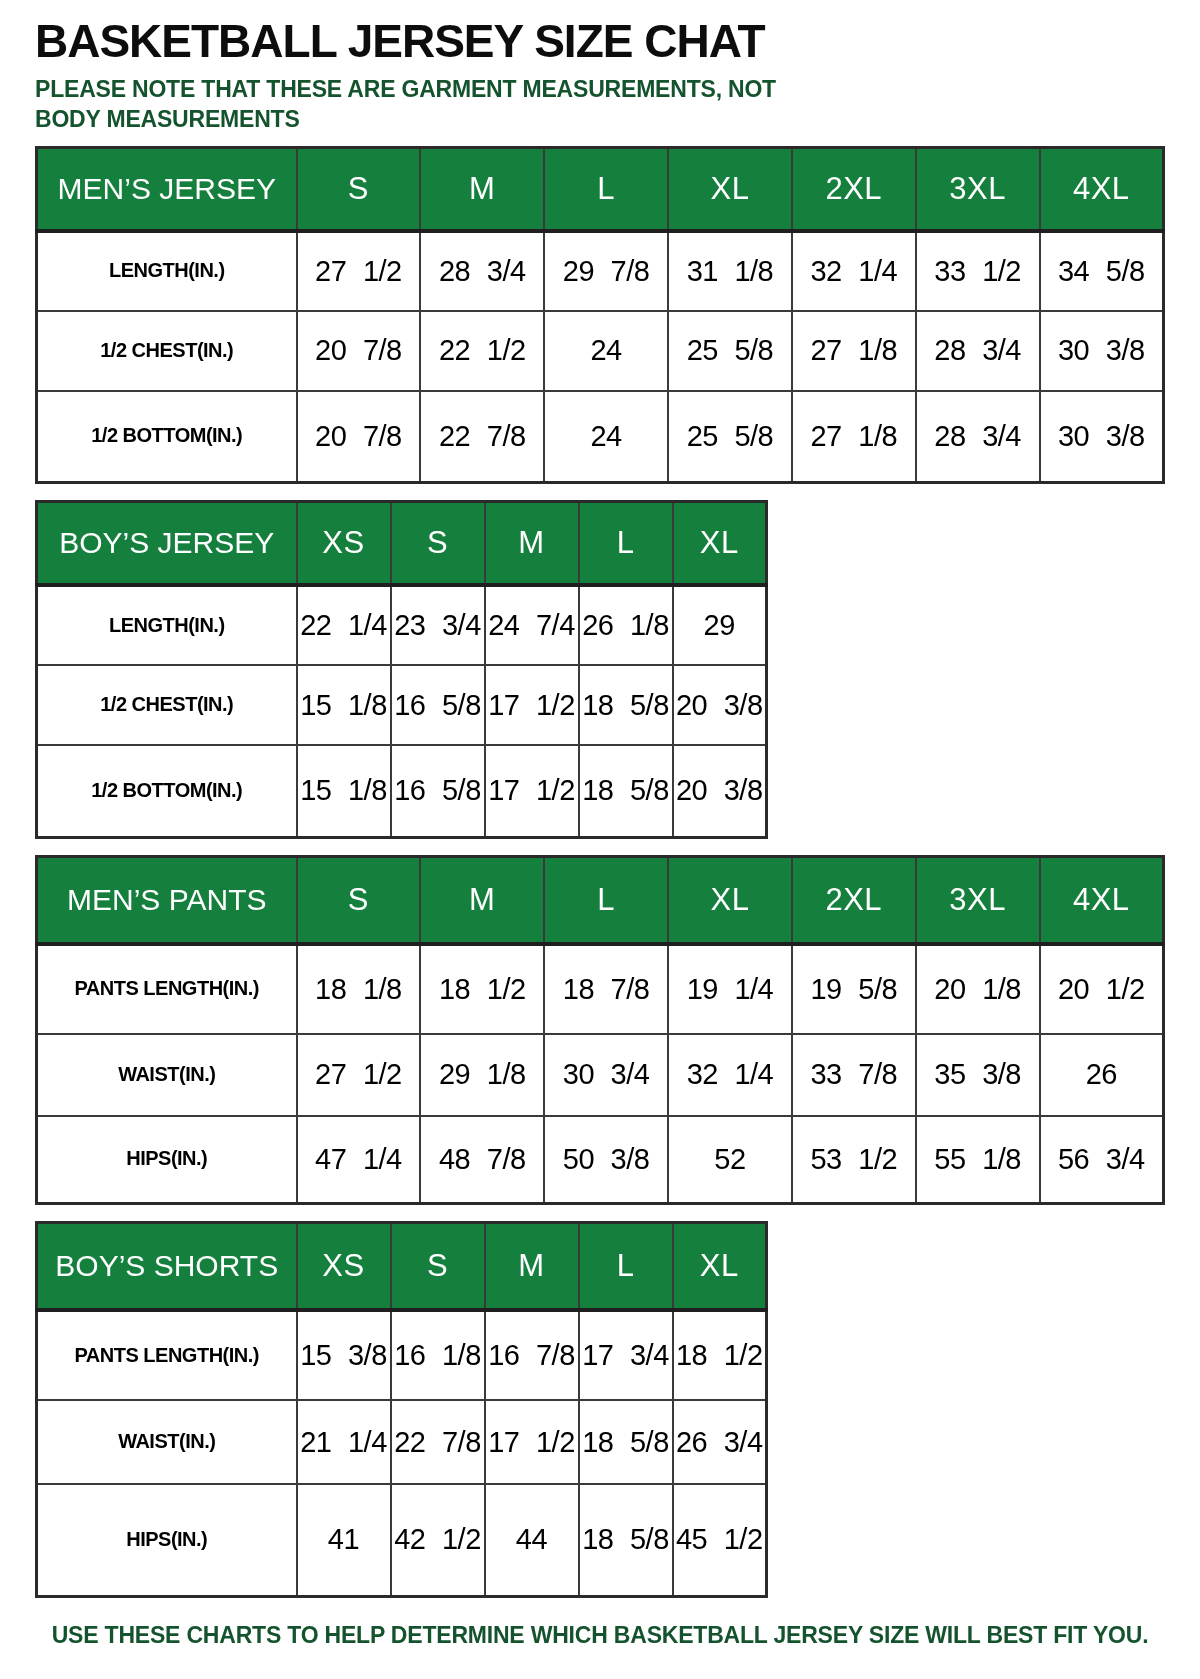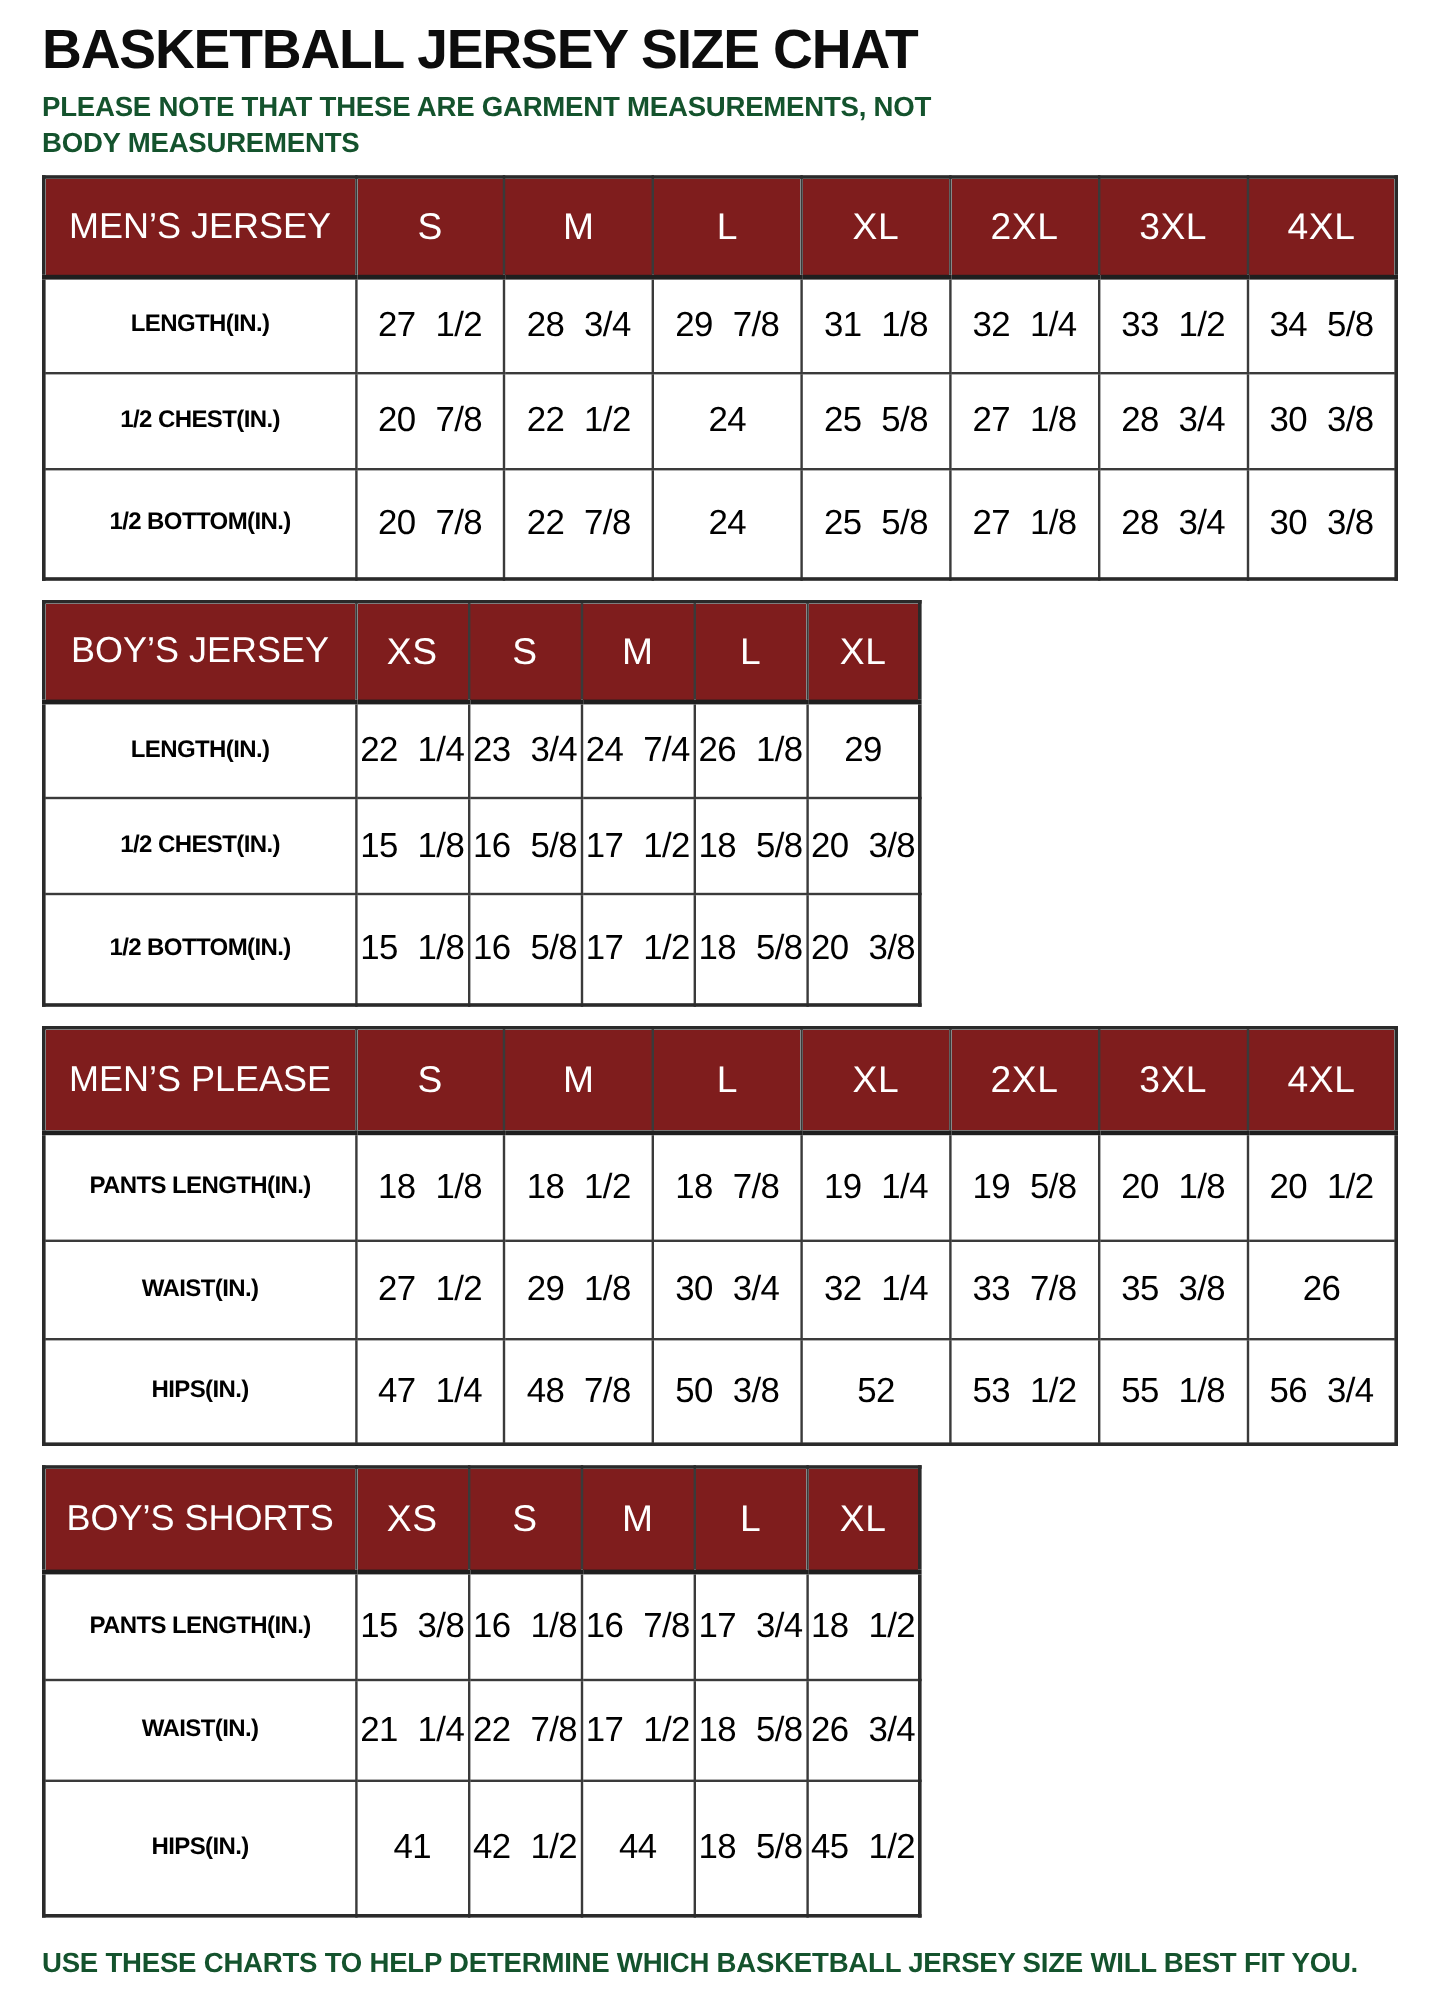--- a/index.html
+++ b/index.html
@@ -26,40 +26,41 @@
     font-weight: 700;
     letter-spacing: -0.2px;
     line-height: 30px;
     max-width: 800px;
     margin: 0 0 12px 0;
   }
   .note-bottom {
     max-width: 1130px;
     margin: 22px 0 0 0;
     white-space: nowrap;
+    text-align: center;
   }
   table.chart {
     border-collapse: collapse;
     table-layout: fixed;
     background: #fff;
     border: 3px solid #2a2a2a;
     margin: 0 0 16px 0;
   }
   .t-wide   { width: 1130px; }
   .t-narrow { width: 733px; }
   col.c-label { width: 260px; }
   th, td {
     border: 2px solid #3a3a3a;
     text-align: center;
     vertical-align: middle;
     padding: 0;
     overflow: hidden;
   }
   thead th {
-    background: #7f1d1d;
+    background: #15803d;
     color: #ffffff;
     font-size: 31px;
     font-weight: 400;
     letter-spacing: 0.5px;
     border-bottom: 4px solid #1f1f1f;
     height: 80px;
   }
   thead th.label-h { font-size: 30px; letter-spacing: 0; }
   tbody td { font-size: 29px; font-weight: 400; }
   td.rlabel {
@@ -197,21 +198,21 @@
       <col>
       <col>
       <col>
       <col>
       <col>
       <col>
       <col>
     </colgroup>
   <thead>
     <tr>
-      <th class="label-h">MEN’S PLEASE</th>
+      <th class="label-h">MEN’S PANTS</th>
       <th>S</th>
       <th>M</th>
       <th>L</th>
       <th>XL</th>
       <th>2XL</th>
       <th>3XL</th>
       <th>4XL</th>
     </tr>
   </thead>
   <tbody>

